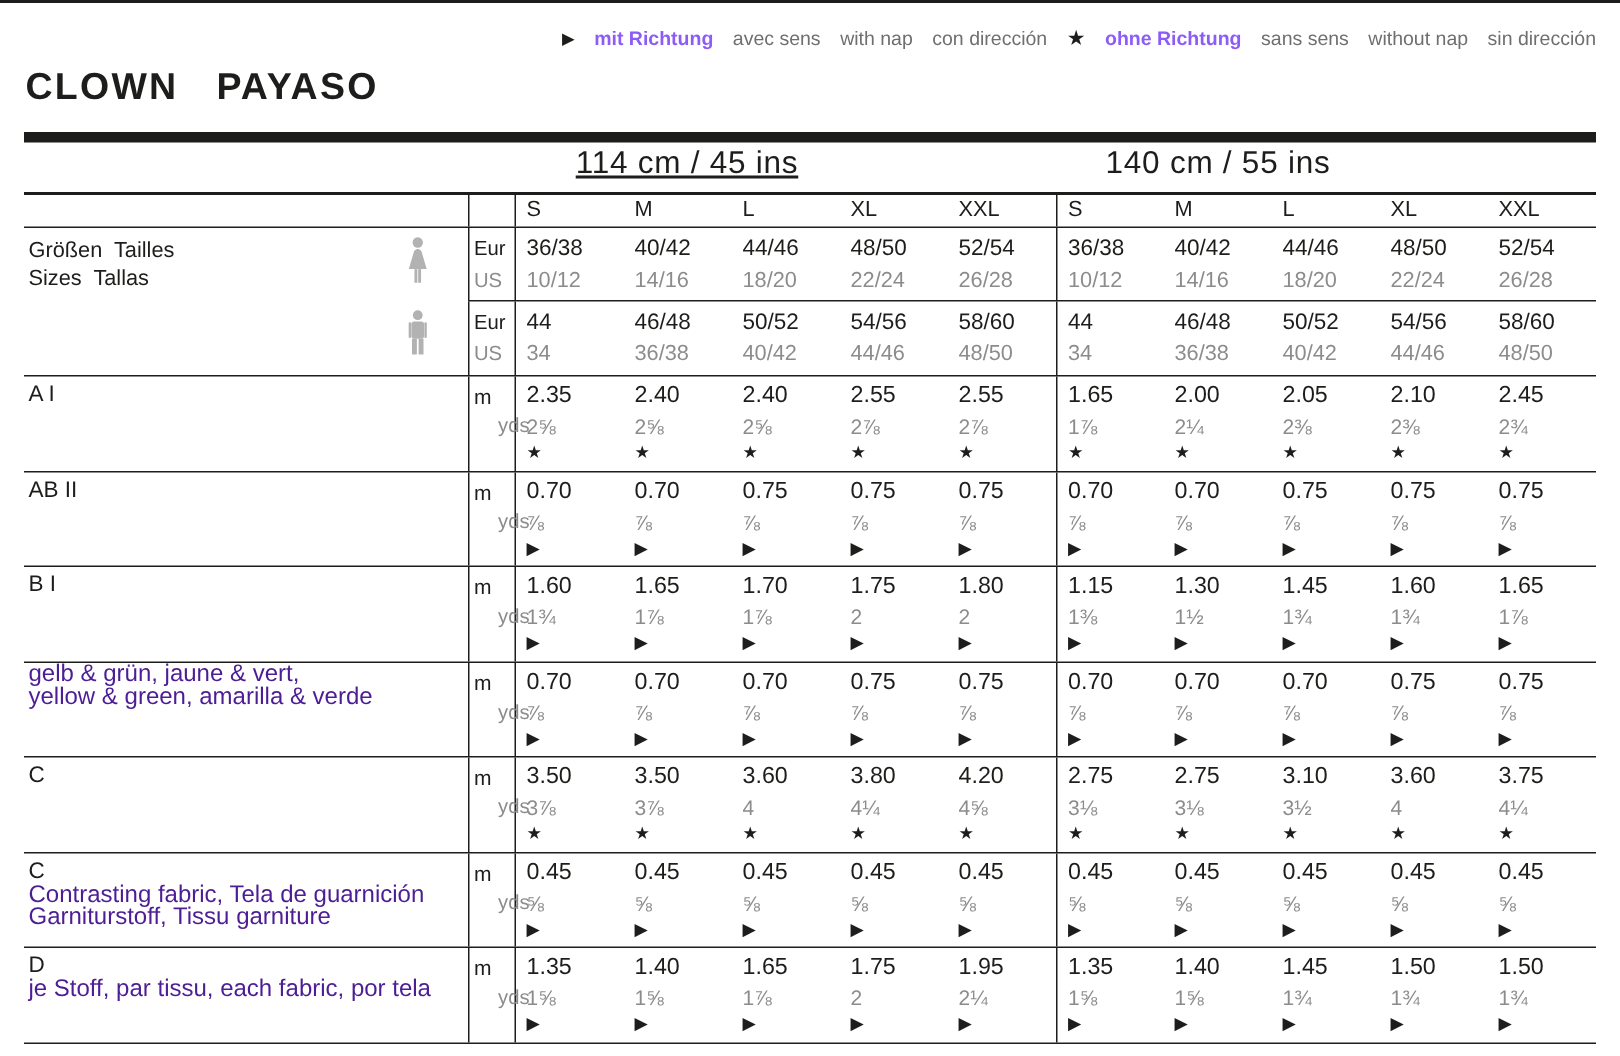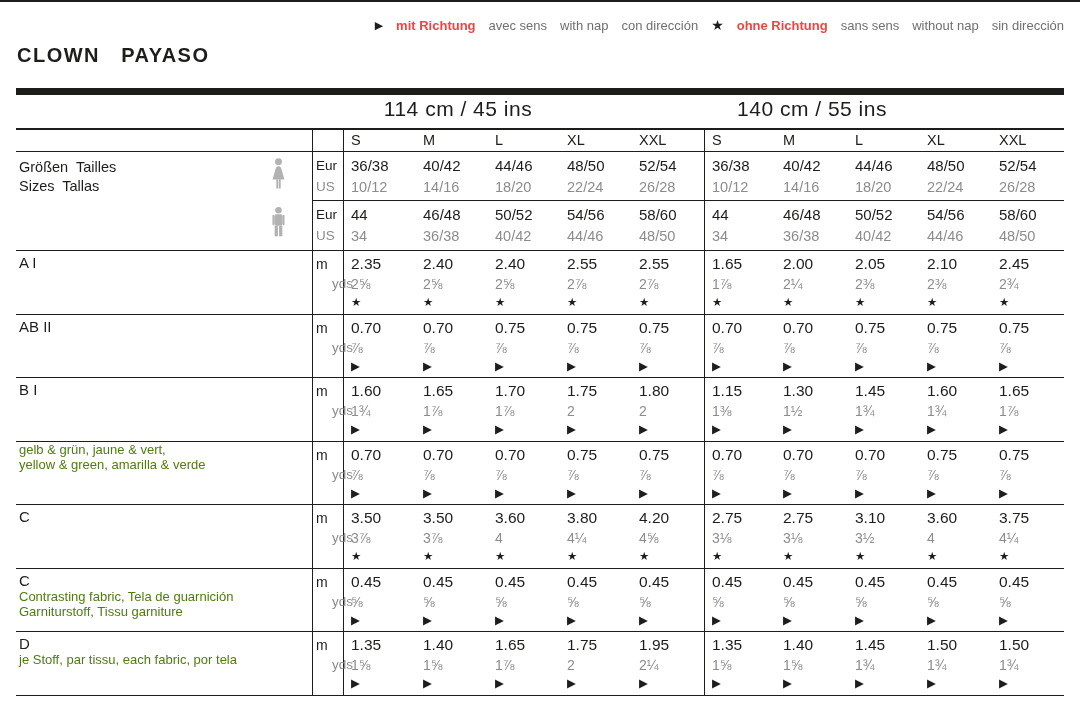--- a/index.html
+++ b/index.html
@@ -6,31 +6,31 @@
   html,body { background:#e8e8e8; }
   body { font-family:"Liberation Sans", sans-serif; color:#1d1d1b; }
   .page { position:relative; width:1080px; height:704px; background:#ffffff; overflow:hidden; }
 
   .top-rule { position:absolute; top:0; left:0; width:1080px; height:2px; background:#1d1d1b; }
 
   .legend { position:absolute; top:17px; right:16px; display:flex; align-items:center; gap:13px;
             font-size:13px; white-space:nowrap; }
   .legend .sym { font-size:11px; color:#1d1d1b; }
   .legend .sym.star { font-size:14px; }
-  .legend .dk { color:#ef4444; font-weight:600; }
+  .legend .dk { color:#8b5cf6; font-weight:600; }
   .legend .gy { color:#6f6f6f; }
 
-  .title { position:absolute; top:44px; left:17px; font-size:20px; font-weight:600;
+  .title { position:absolute; top:44px; left:17px; font-size:25px; font-weight:600;
            letter-spacing:1.5px; white-space:pre; }
 
   .thick-bar { position:absolute; top:88px; left:16px; width:1048px; height:7px; background:#1d1d1b; }
 
   .wh { position:absolute; top:97px; width:380px; text-align:center; font-size:21px;
         font-weight:500; letter-spacing:0.5px; }
-  .wh1 { left:268px; } .wh2 { left:622px; }
+  .wh1 { left:268px;text-decoration:underline; } .wh2 { left:622px; }
 
   .table { position:absolute; top:128px; left:16px; width:1048px; border-top:2px solid #1d1d1b; }
 
   .hrow, .srow, .frow { display:flex; }
   .lcell { width:296px; flex:none; position:relative; padding-left:3px; }
   .ucell { width:32px; flex:none; border-left:1.5px solid #1d1d1b; border-right:1.5px solid #1d1d1b;
            padding-left:3px; }
   .scell, .szcell, .fcell { width:72px; flex:none; padding-left:7px; }
   .gsep { border-left:1.5px solid #1d1d1b; }
 
@@ -45,21 +45,21 @@
   .u-eur { height:25px; line-height:28px; font-size:13.5px; }
   .u-us  { height:24px; line-height:20px; font-size:13.5px; color:#8c8c8c; }
   .szcell .eur { height:25px; line-height:28px; font-size:15px; font-weight:500; }
   .szcell .usv { height:24px; line-height:20px; font-size:14.5px; color:#8c8c8c; }
 
   .icon { position:absolute; right:22px; }
   .icon-woman { top:5px; } .icon-man { top:53px; }
 
   .frow { height:63.5px; border-bottom:1.5px solid #1d1d1b; }
   .fl-main { font-size:15px; padding-top:3px; }
-  .fl-sub  { font-size:13px; color:#4d7c0f; line-height:15px; }
+  .fl-sub  { font-size:16px; color:#4c1d95; line-height:15px; }
   .u-m { padding-top:4px; font-size:14px; line-height:19px; }
   .u-y { font-size:13.5px; color:#8c8c8c; line-height:19px;margin-left:16px; }
   .v-m  { padding-top:3px; font-size:15.5px; font-weight:500; line-height:20px; }
   .v-y  { font-size:14px; color:#8c8c8c; line-height:20px; }
   .v-mk { font-size:11.5px; line-height:17px; color:#1d1d1b; }
 </style>
 </head>
 <body>
 
 <div class="page">

